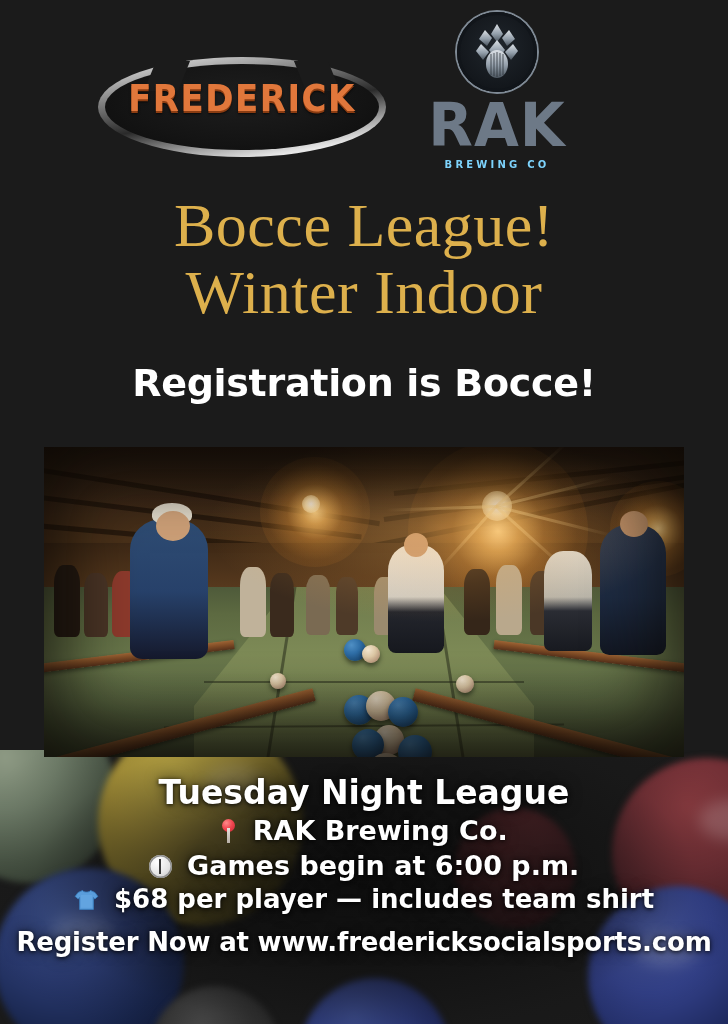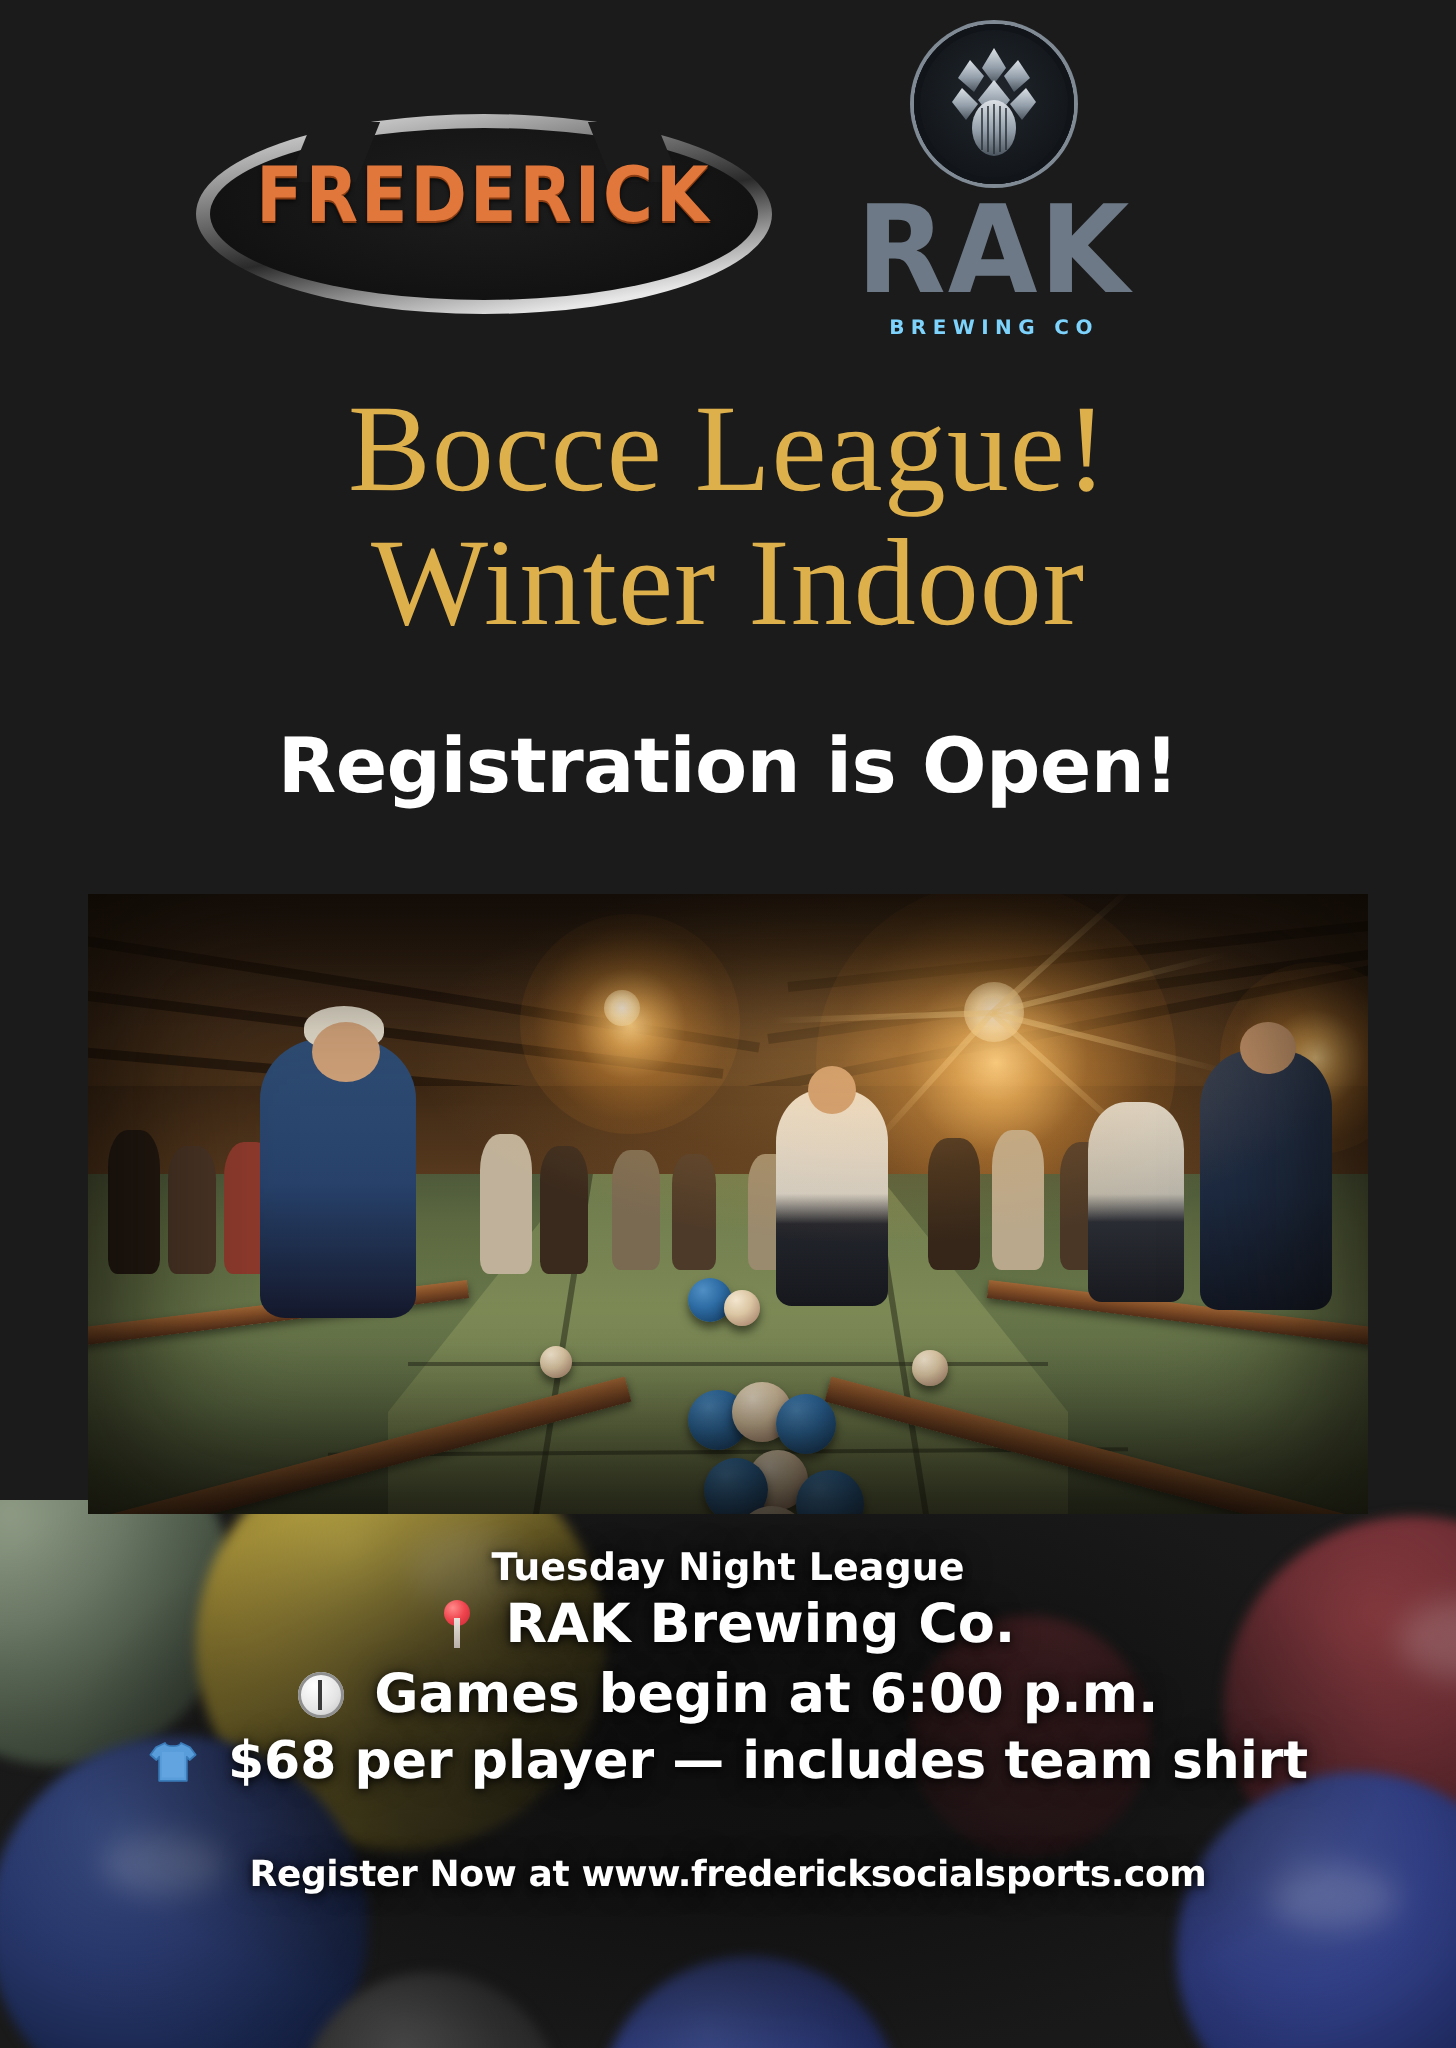--- a/index.html
+++ b/index.html
@@ -293,26 +293,26 @@
     font-family: "DejaVu Sans", sans-serif;
     font-weight: bold;
     color: #ffffff;
   }
   .det-line {
     display: block;
     line-height: 1.28;
     text-shadow: 0 1px 4px rgba(0,0,0,0.88), 0 0 14px rgba(0,0,0,0.6);
     white-space: nowrap;
   }
-  .det-line.sz-a { font-size: 19px; text-align: center; }
+  .det-line.sz-a { font-size: 33px; text-align: center; }
   .det-line.sz-b { font-size: 27px; }
   .det-line.sz-c { font-size: 27px; }
   .det-line.sz-d { font-size: 27px; }
   .det-line.sz-e { font-size: 26px; }
-  .det-line.url  { font-size: 18px; margin-top: 27px; letter-spacing: -0.2px; }
+  .det-line.url  { font-size: 26px; margin-top: 9px; letter-spacing: -0.2px; }
 
   .ico {
     display: inline-block;
     vertical-align: -3px;
     position: relative;
     margin-right: 6px;
   }
   
   .ico-pin { width: 17px; height: 24px; }
   .ico-pin .head {
@@ -411,21 +411,21 @@
       <span class="rak-word">RAK</span>
       <span class="rak-sub">BREWING CO</span>
     </div>
   </div>
 
   <div class="headline">
     <span class="hl-line">Bocce League!</span>
     <span class="hl-line">Winter Indoor</span>
   </div>
 
-  <div class="subhead">Registration is Open!</div>
+  <div class="subhead">Registration is Bocce!</div>
 
   <div class="photo">
 
     <div class="ph-layer ph-ceiling">
       <div class="ph-beam" style="left:-20px; top:18px;  width:360px; transform:rotate(9deg);"></div>
       <div class="ph-beam" style="left:-20px; top:46px;  width:340px; transform:rotate(7deg);"></div>
       <div class="ph-beam" style="left:-10px; top:76px;  width:320px; transform:rotate(5deg);"></div>
       <div class="ph-beam" style="left:330px; top:96px;  width:340px; transform:rotate(-11deg);"></div>
       <div class="ph-beam" style="left:340px; top:70px;  width:330px; transform:rotate(-8deg);"></div>
       <div class="ph-beam" style="left:350px; top:44px;  width:320px; transform:rotate(-6deg);"></div>

